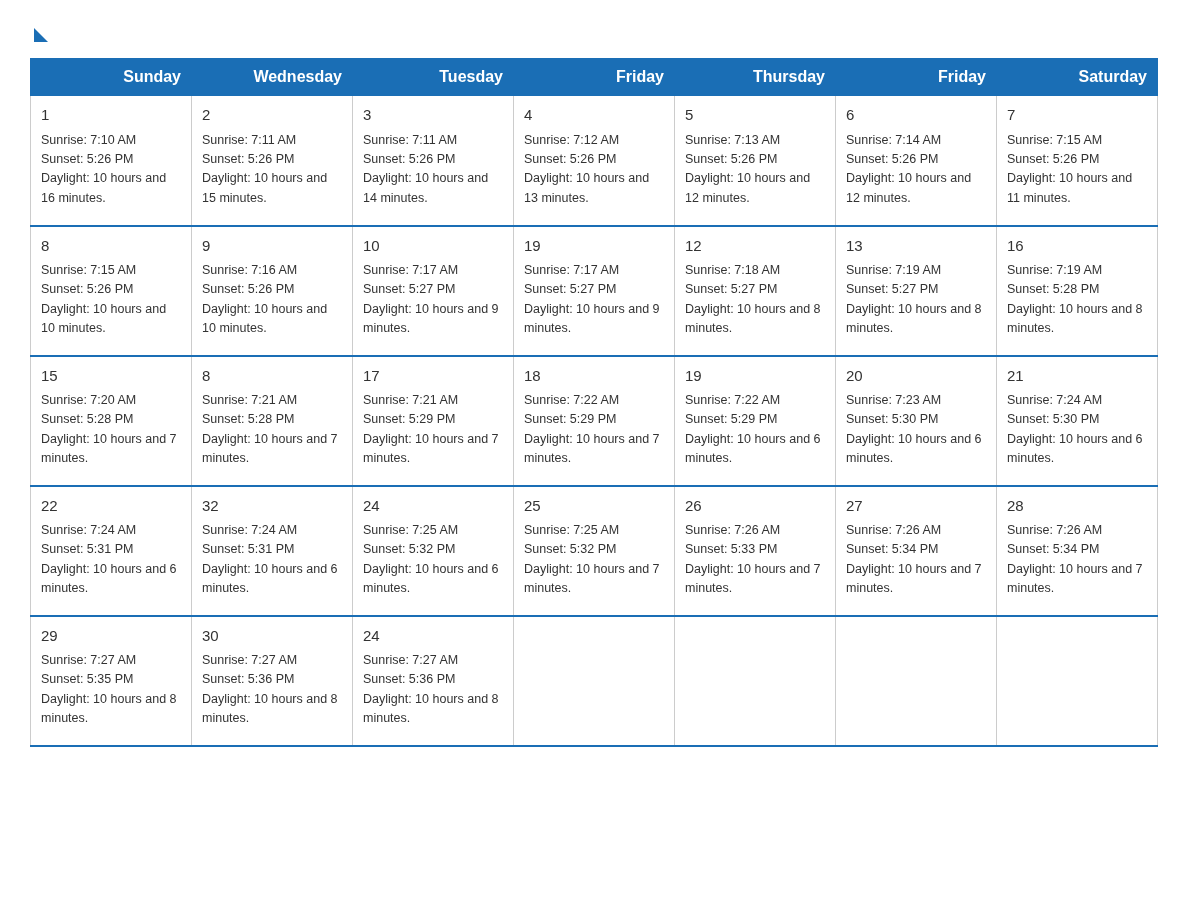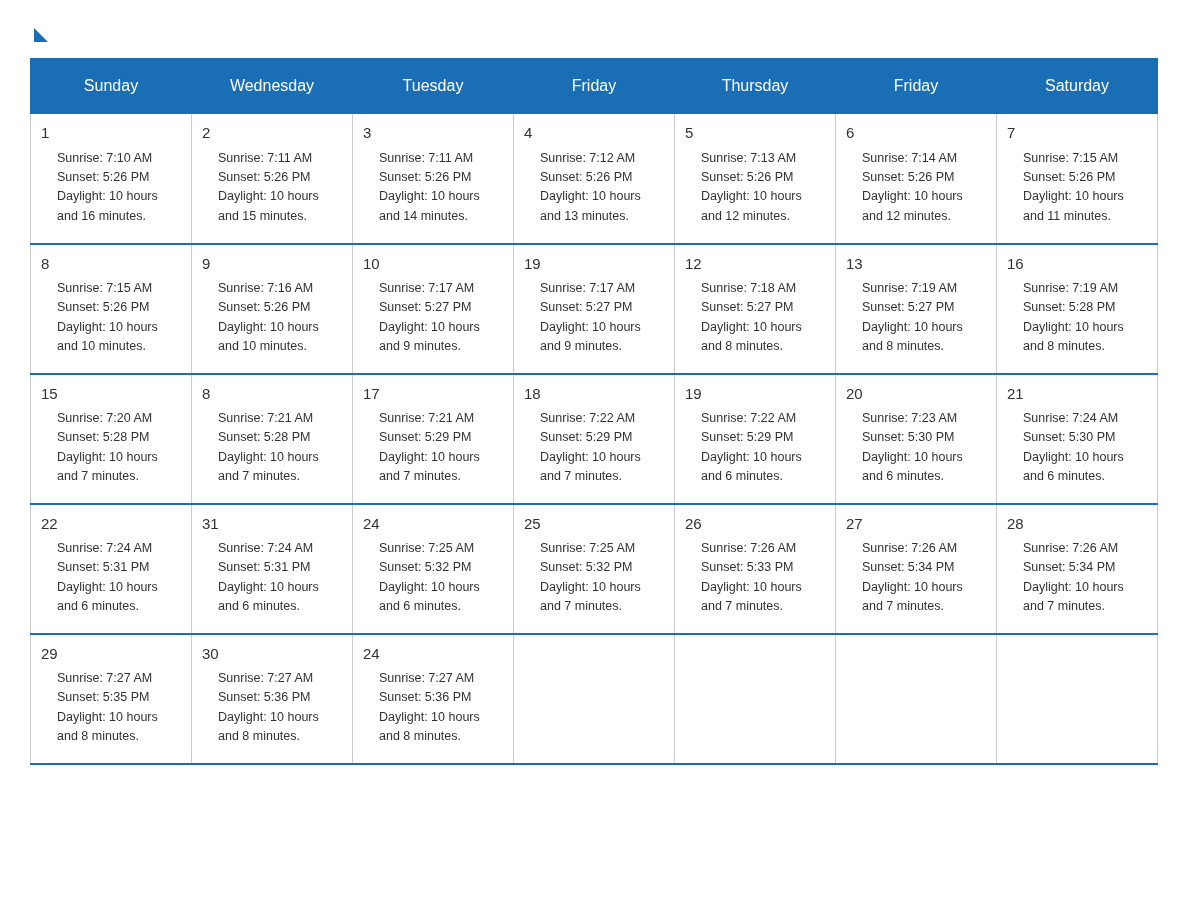--- a/index.html
+++ b/index.html
@@ -61,23 +61,23 @@
     }
     table {
       width: 100%;
       border-collapse: collapse;
       table-layout: fixed;
     }
     thead th {
       background-color: #1a6eb5;
       color: #fff;
       font-size: 16px;
-      font-weight: normal;
-      padding: 18px 10px;
-      text-align: center;
+      font-weight: bold;
+      padding: 9px 10px;
+      text-align: right;
       border: 1px solid #1a6eb5;
     }
     tbody td {
       border: 1px solid #ccc;
       vertical-align: top;
       padding: 8px 10px;
       font-size: 13px;
       color: #333;
       line-height: 1.5;
       min-height: 110px;
@@ -89,21 +89,20 @@
     .day-number {
       font-size: 15px;
       font-weight: normal;
       color: #333;
       margin-bottom: 4px;
     }
     .day-info {
       font-size: 12.5px;
       color: #333;
       line-height: 1.55;
-      margin-left: 16px;
     }
     td.empty {
       background: #fff;
     }
   </style>
 </head>
 <body>
 
 <div class="header">
   <div class="logo">
@@ -221,21 +220,21 @@
           <div class="day-number">21</div>
         <div class="day-info">Sunrise: 7:24 AM<br>Sunset: 5:30 PM<br>Daylight: 10 hours and 6 minutes.</div>
         </td>
       </tr>
       <tr>
         <td>
           <div class="day-number">22</div>
         <div class="day-info">Sunrise: 7:24 AM<br>Sunset: 5:31 PM<br>Daylight: 10 hours and 6 minutes.</div>
         </td>
         <td>
-          <div class="day-number">31</div>
+          <div class="day-number">32</div>
         <div class="day-info">Sunrise: 7:24 AM<br>Sunset: 5:31 PM<br>Daylight: 10 hours and 6 minutes.</div>
         </td>
         <td>
           <div class="day-number">24</div>
         <div class="day-info">Sunrise: 7:25 AM<br>Sunset: 5:32 PM<br>Daylight: 10 hours and 6 minutes.</div>
         </td>
         <td>
           <div class="day-number">25</div>
         <div class="day-info">Sunrise: 7:25 AM<br>Sunset: 5:32 PM<br>Daylight: 10 hours and 7 minutes.</div>
         </td>

